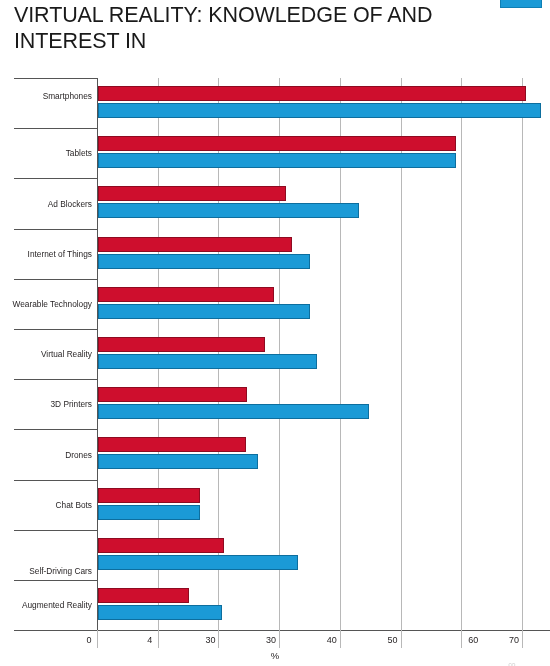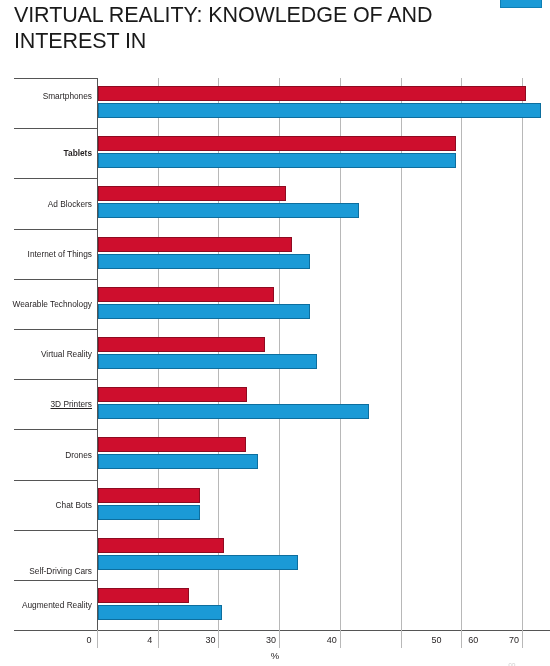--- a/index.html
+++ b/index.html
@@ -158,31 +158,31 @@
 <div id="corner-mark"></div>
 
 <div id="title">VIRTUAL REALITY: KNOWLEDGE OF AND INTEREST IN</div>
 
 <div id="chart">
 
   <div id="label-col">
       <div class="row-sep" style="top: 0px;"></div>
       <div class="cat-label" style="top: 13px;">Smartphones</div>
       <div class="row-sep" style="top: 50.2px;"></div>
-      <div class="cat-label" style="top: 70.3px; font-weight: bold;">Tablets</div>
+      <div class="cat-label" style="top: 70.3px;">Tablets</div>
       <div class="row-sep" style="top: 100.4px;"></div>
       <div class="cat-label" style="top: 120.5px;">Ad Blockers</div>
       <div class="row-sep" style="top: 150.6px;"></div>
       <div class="cat-label" style="top: 170.7px;">Internet of Things</div>
       <div class="row-sep" style="top: 200.8px;"></div>
       <div class="cat-label" style="top: 220.9px;">Wearable Technology</div>
       <div class="row-sep" style="top: 251px;"></div>
       <div class="cat-label" style="top: 271.1px;">Virtual Reality</div>
       <div class="row-sep" style="top: 301.2px;"></div>
-      <div class="cat-label" style="top: 321.3px; text-decoration: underline;">3D Printers</div>
+      <div class="cat-label" style="top: 321.3px;">3D Printers</div>
       <div class="row-sep" style="top: 351.4px;"></div>
       <div class="cat-label" style="top: 371.5px; text-align: right;">Drones</div>
       <div class="row-sep" style="top: 401.6px;"></div>
       <div class="cat-label" style="top: 421.7px;">Chat Bots</div>
       <div class="row-sep" style="top: 451.8px;"></div>
       <div class="cat-label" style="top: 488px;">Self-Driving Cars</div>
       <div class="row-sep" style="top: 502px;"></div>
       <div class="cat-label" style="top: 522.1px;">Augmented Reality</div>
       <div class="row-sep" style="top: 552.2px;"></div>
     </div>
@@ -227,21 +227,21 @@
       <div class="tick-label" style="left: 89px;">0</div>
       <div class="tick" style="left: 157.7px;"></div>
       <div class="tick-label" style="left: 149.7px;">4</div>
       <div class="tick" style="left: 218.4px;"></div>
       <div class="tick-label" style="left: 210.4px;">30</div>
       <div class="tick" style="left: 279.1px;"></div>
       <div class="tick-label" style="left: 271.1px;">30</div>
       <div class="tick" style="left: 339.8px;"></div>
       <div class="tick-label" style="left: 331.8px;">40</div>
       <div class="tick" style="left: 400.5px;"></div>
-      <div class="tick-label" style="left: 392.5px; margin-left: 44px;">50</div>
+      <div class="tick-label" style="left: 392.5px;">50</div>
       <div class="tick" style="left: 461.2px;"></div>
       <div class="tick-label" style="left: 453.2px; margin-left: 20px;">60</div>
       <div class="tick" style="left: 521.9px;"></div>
       <div class="tick-label" style="left: 513.9px;">70</div>
     </div>
 
   <div id="x-axis-title">%</div>
 
   <div id="footer-mark">∞</div>
 

